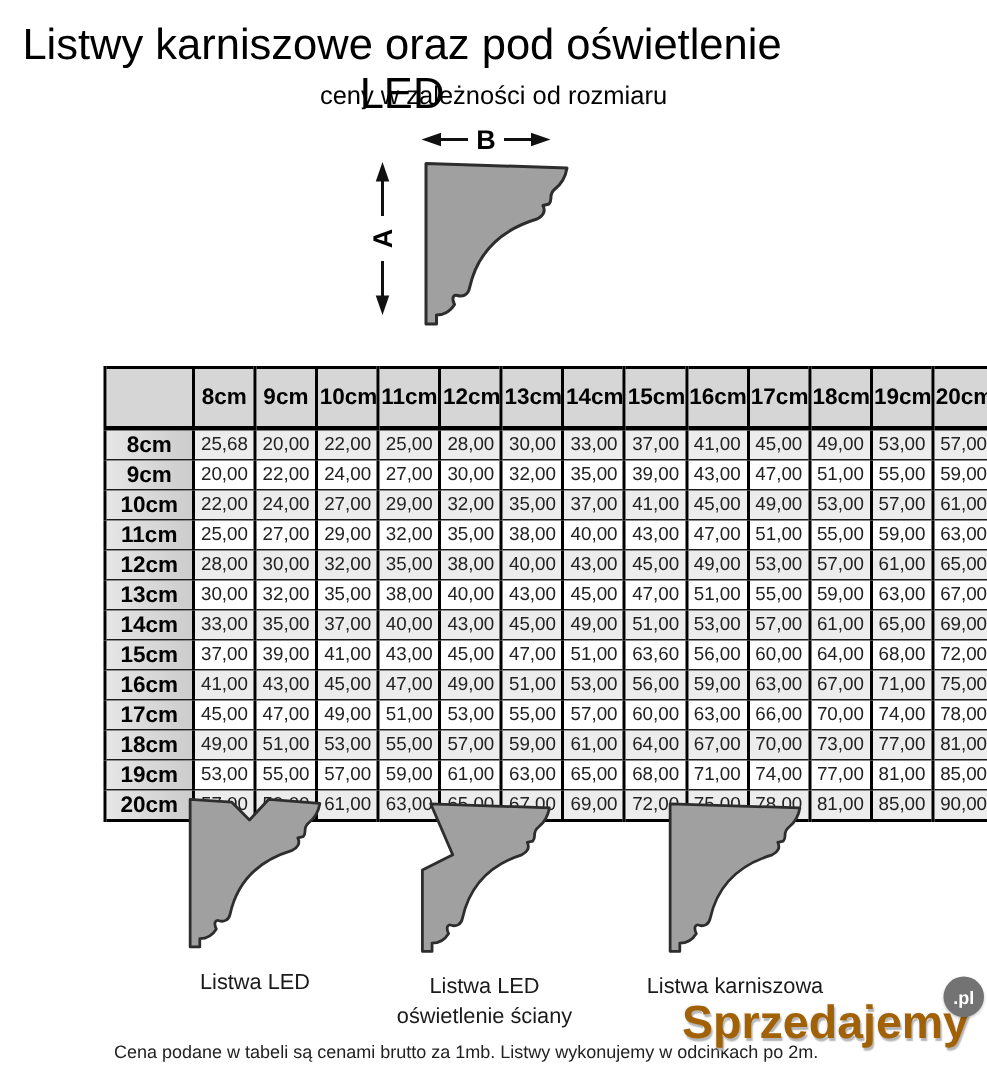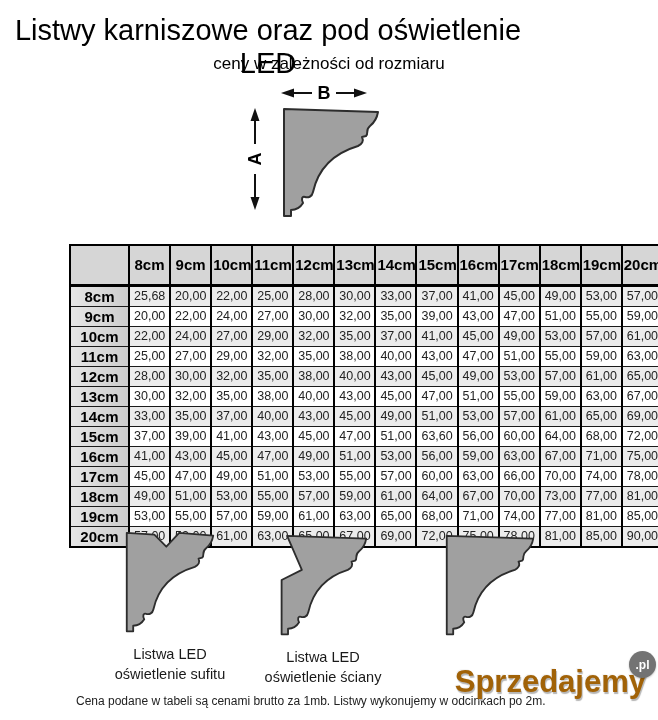--- a/index.html
+++ b/index.html
@@ -337,21 +337,20 @@
 </table>
 
 <div class="profile-block profile-1">
   <svg width="92" height="106" viewBox="0 0 100 115">
     <path fill="#a0a0a0" stroke="#2d2d2d" stroke-width="2" stroke-linejoin="round" d="M 3,3 L 33,5 L 46,18 L 60,3 L 97,6 C 96,12 94,16 89,20 C 84,24 88,27 85,30 L 81,31
              C 83,35 81,38 77,40 C 57,46 38,59 32,86 C 31,91 27,92 24,91 C 21,90 20,93 22,97
              C 19,102 14,104 10,104 L 10,110 L 3,110 Z"></path>
   </svg>
   <div class="profile-label">
     <div>Listwa LED</div>
-    <div>oświetlenie sufitu</div>
   </div>
 </div>
 
 <div class="profile-block profile-2">
   <svg width="92" height="106" viewBox="0 0 100 115">
     <path fill="#a0a0a0" stroke="#2d2d2d" stroke-width="2" stroke-linejoin="round" d="M 11,3 L 97,6 C 96,12 94,16 89,20 C 84,24 88,27 85,30 L 81,31 C 83,35 81,38 77,40
              C 58,46 40,59 34,86 C 33,91 29,92 26,91 C 23,90 22,93 24,97 C 21,102 16,104 12,104
              L 12,110 L 5,110 L 5,51 L 27,40 Z"></path>
   </svg>
   <div class="profile-label">
@@ -359,20 +358,24 @@
     <div>oświetlenie ściany</div>
   </div>
 </div>
 
 <div class="profile-block profile-3">
   <svg width="92" height="106" viewBox="0 0 100 115">
     <path fill="#a0a0a0" stroke="#2d2d2d" stroke-width="2" stroke-linejoin="round" d="M 3,3 L 97,6 C 96,12 94,16 89,20 C 84,24 88,27 85,30 L 81,31 C 83,35 81,38 77,40
              C 57,46 38,59 32,86 C 31,91 27,92 24,91 C 21,90 20,93 22,97 C 19,102 14,104 10,104
              L 10,110 L 3,110 Z"></path>
   </svg>
+  <div class="profile-label">
+    <div>Listwa karniszowa</div>
+    <div></div>
+  </div>
 </div>
 
 <div class="footer-note">Cena podane w tabeli są cenami brutto za 1mb. Listwy wykonujemy w odcinkach po 2m.</div>
 
 <div class="watermark">
   <span class="watermark-text">Sprzedajemy</span>
   <span class="watermark-badge">.pl</span>
 </div>
 
 </body></html>

